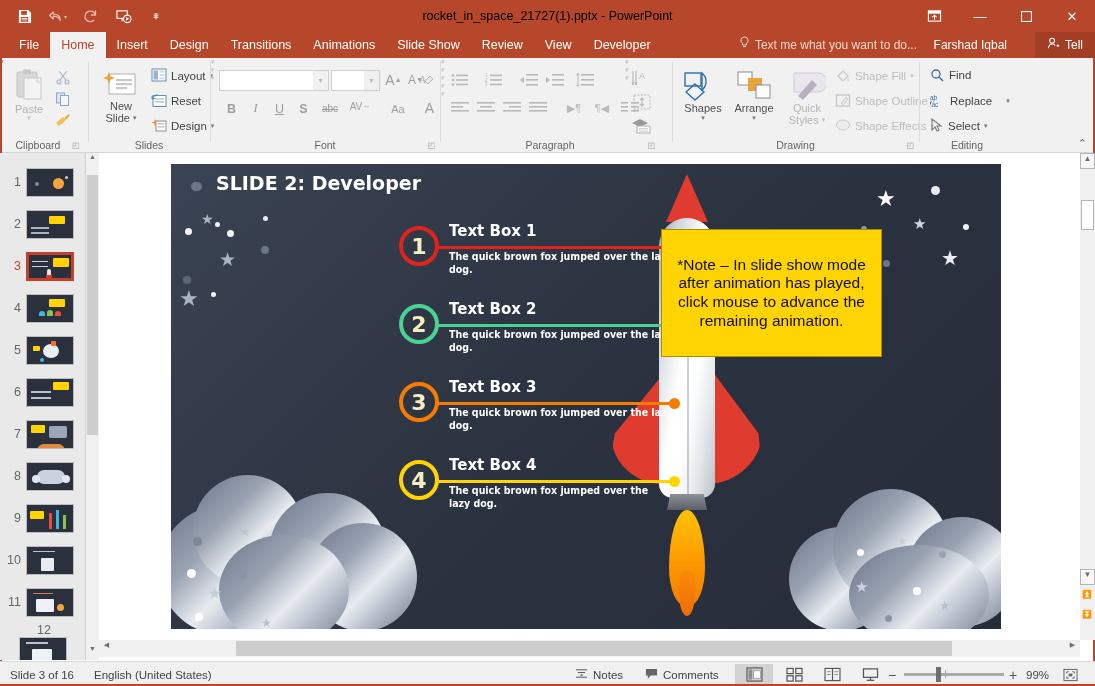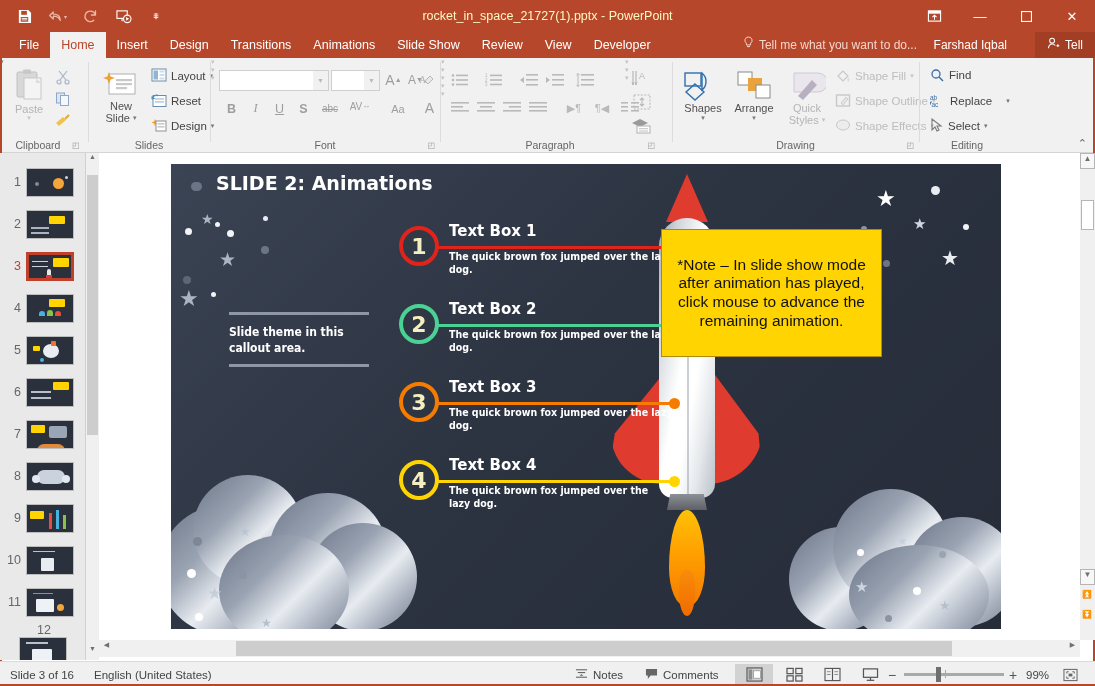--- a/index.html
+++ b/index.html
@@ -14,21 +14,21 @@
   
   .titlebar {
     position: absolute; top: 0; left: 0; width: 1095px; height: 32px;
     background: #b7472a; color: #fff;
   }
   .qat { position: absolute; top: 0; left: 14px; height: 32px; display: flex; align-items: center; gap: 13px; }
   .qat .qicon { width: 20px; height: 20px; display: flex; align-items: center; justify-content: center; color: #fff; }
   .qat .dim { color: #e8b9ab; }
   .titletext {
     position: absolute; top: 0; left: 0; width: 1095px; height: 32px;
-    line-height: 32px; text-align: center; font-size: 12.5px; color: #fef9c3;
+    line-height: 32px; text-align: center; font-size: 12.5px; color: #000000;
   }
   .winbtns { position: absolute; top: 0; right: 0; height: 32px; display: flex; }
   .winbtns div {
     width: 46px; height: 32px; display: flex; align-items: center; justify-content: center;
     font-size: 13px; color: #fff;
   }
 
   
   .tabbar {
     position: absolute; top: 32px; left: 0; width: 1095px; height: 26px;
@@ -284,21 +284,21 @@
     <div class="tab">View</div>
     <div class="tab">Developer</div>
   </div>
   <div class="tellme">
     <span>
       <svg width="11" height="13" viewBox="0 0 11 13">
           <path d="M5.5 1 A3.4 3.4 0 0 0 3.4 7.2 L3.4 9 L7.6 9 L7.6 7.2 A3.4 3.4 0 0 0 5.5 1 Z" fill="none" stroke="#f3d6cd" stroke-width="1"></path>
           <line x1="4" y1="10.6" x2="7" y2="10.6" stroke="#f3d6cd" stroke-width="1"></line>
         </svg>
     </span>
-    <span>Tell me what you want to do...</span>
+    <span>Text me what you want to do...</span>
   </div>
   <div class="userName">Farshad Iqbal</div>
   <div class="sharebtn">
     <span>
       <svg width="13" height="13" viewBox="0 0 14 14">
           <circle cx="5.5" cy="4" r="2.6" fill="none" stroke="#fff" stroke-width="1.1"></circle>
           <path d="M1.6 12 C1.6 9 3.4 7.6 5.5 7.6 C7 7.6 8.2 8.2 8.9 9.2" fill="none" stroke="#fff" stroke-width="1.1"></path>
           <line x1="10.2" y1="9.4" x2="13.2" y2="9.4" stroke="#fff" stroke-width="1.1"></line>
           <line x1="11.7" y1="7.9" x2="11.7" y2="10.9" stroke="#fff" stroke-width="1.1"></line>
         </svg>
@@ -770,27 +770,22 @@
     <div class="star" style="left:705px;top:24px;font-size:22px;color:#ffffff;">★</div>
     <div class="dot" style="left:760px;top:22px;width:9px;height:9px;background:#e9ecf1;"></div>
     <div class="dot" style="left:690px;top:62px;width:6px;height:6px;background:#8b94a3;"></div>
     <div class="star" style="left:742px;top:52px;font-size:15px;color:#cfd6e0;">★</div>
     <div class="dot" style="left:792px;top:60px;width:6px;height:6px;background:#f2f4f7;"></div>
     <div class="star" style="left:770px;top:84px;font-size:20px;color:#e9ecf1;">★</div>
     <div class="dot" style="left:712px;top:96px;width:7px;height:7px;background:#6c7585;"></div>
     <div class="star" style="left:690px;top:108px;font-size:13px;color:#aab4c4;">★</div>
 
     <div class="title-bullet"></div>
-    <div class="slide-title">SLIDE 2: Animations</div>
-
-    <div class="callout">
-      <div class="rule"></div>
-      <div class="ctext">Slide theme in this callout area.</div>
-      <div class="rule"></div>
-    </div>
+    <div class="slide-title">SLIDE 2: Developer</div>
+
 
     <div class="rocket">
       <div class="r-nose"></div>
       <div class="r-finL"></div>
       <div class="r-finR"></div>
       <div class="r-body"></div>
       <div class="r-seam"></div>
       <div class="r-nozzle"></div>
       <div class="r-flame"></div>
       <div class="r-flame2"></div>

